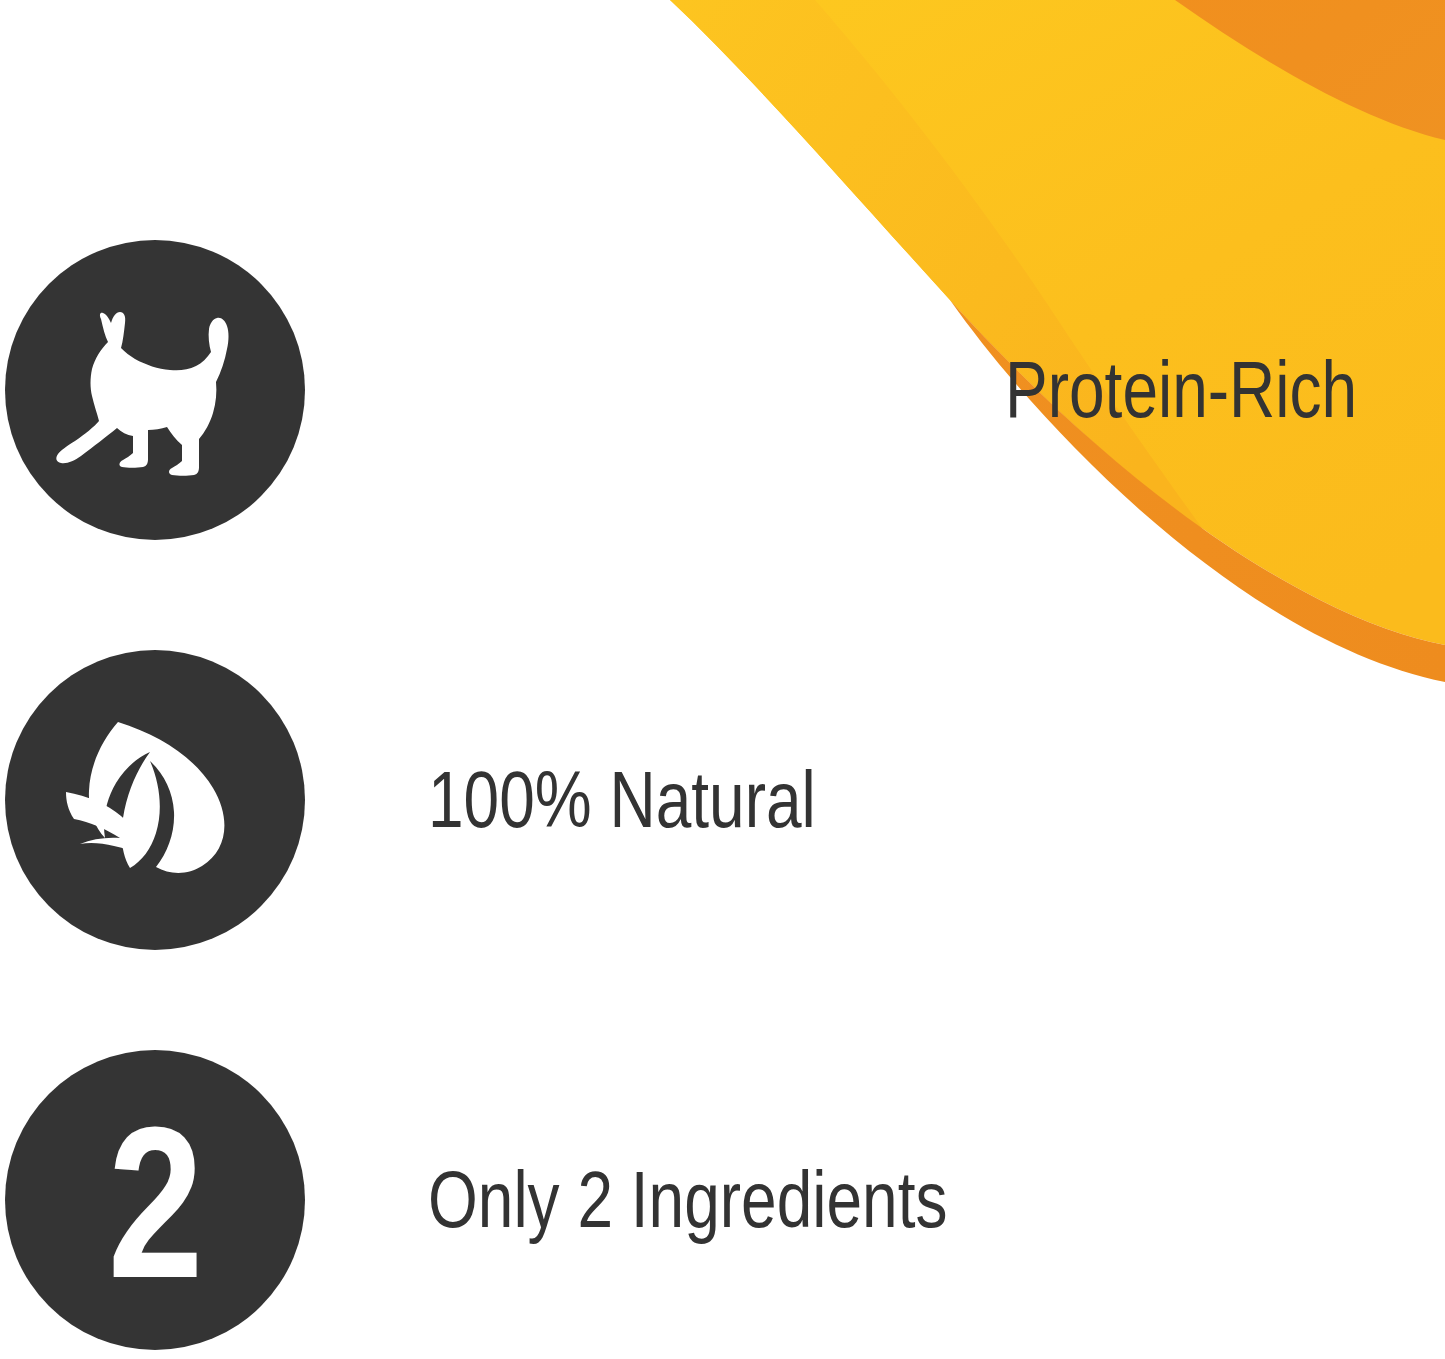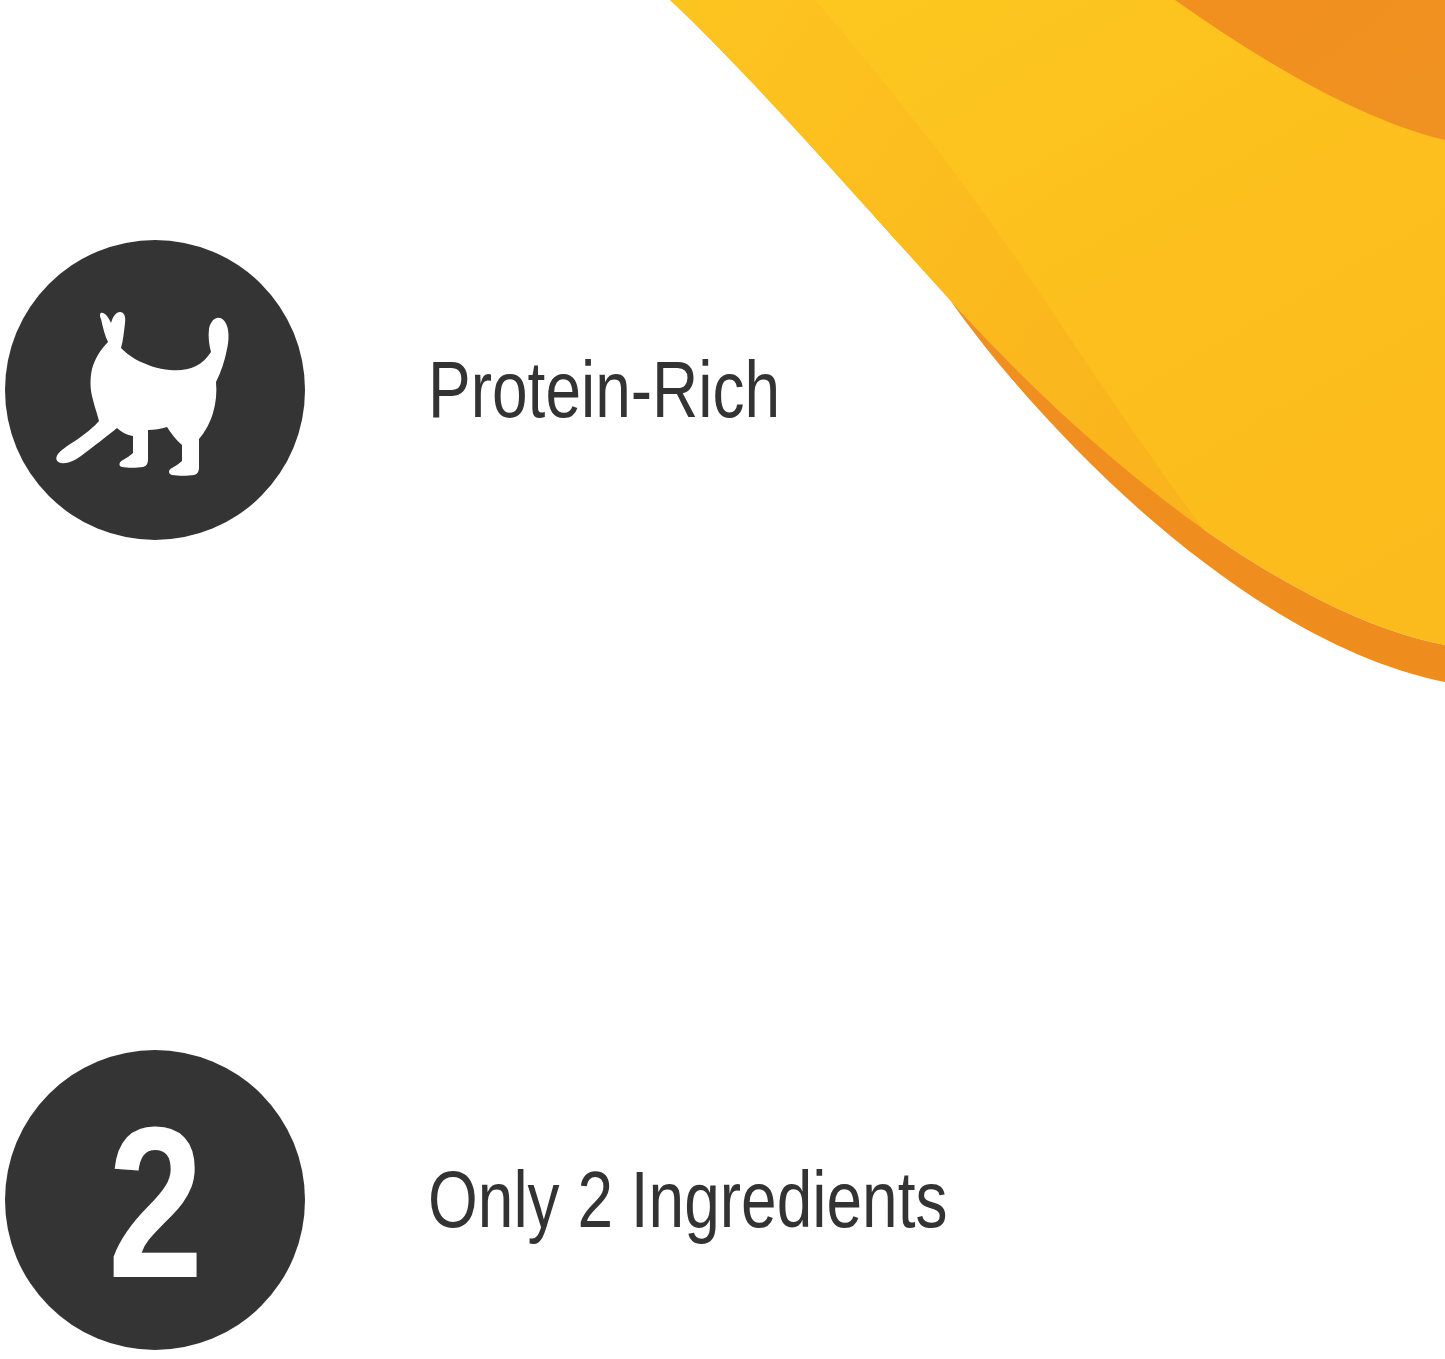--- a/index.html
+++ b/index.html
@@ -32,21 +32,21 @@
 
   
   .feature-row {
     position: absolute;
     left: 0;
     width: 1445px;
     height: 300px;
     display: flex;
     align-items: center;
   }
-  #row-0 { top: 240px; }
+  #row-0 { top: 240px; justify-content: space-between; }
   #row-1 { top: 650px; }
   #row-2 { top: 1050px; }
 
   .badge {
     position: relative;
     flex: 0 0 auto;
     width: 300px;
     height: 300px;
     margin-left: 5px;
     border-radius: 50%;
@@ -183,20 +183,53 @@
           C78,46 79,37 80,28
           C81,21 79,17 75,17
           C71,17 68,21 66,28
           C64,23 61,19 58,18
           C55,17 54,20 56,24 Z"></path>
       </svg>
     </div>
     <div class="feature-label">Protein-Rich</div>
   </div>
 
+  <div class="feature-row" id="row-1">
+    <div class="badge">
+      <svg width="210" height="200" viewBox="0 0 210 200" aria-hidden="true">
+
+        <path fill="#ffffff" d="
+          M68,22
+          C110,35 145,58 163,88
+          C181,118 178,150 152,166
+          C138,175 120,175 106,167
+          C118,152 125,132 124,112
+          C123,92 114,74 100,61
+          C110,84 113,110 106,133
+          C101,149 92,161 80,168
+          C72,155 70,137 73,118
+          C77,92 88,68 100,52
+          C88,57 75,68 66,83
+          C56,100 52,120 55,138
+          C44,126 38,109 39,91
+          C40,65 52,40 68,22 Z"></path>
+
+        <path fill="#ffffff" d="
+          M16,92
+          C38,96 57,104 71,116
+          C84,127 92,141 92,155
+          C84,152 74,148 64,146
+          C52,143 40,142 30,144
+          C42,139 56,137 70,138
+          C56,129 40,122 24,119
+          C18,110 16,101 16,92 Z"></path>
+      </svg>
+    </div>
+    <div class="feature-label">100% Natural</div>
+  </div>
 
   <div class="feature-row" id="row-2">
     <div class="badge">
       <div class="badge-number">2</div>
     </div>
     <div class="feature-label">Only 2 Ingredients</div>
   </div>
 
 </div>
 

